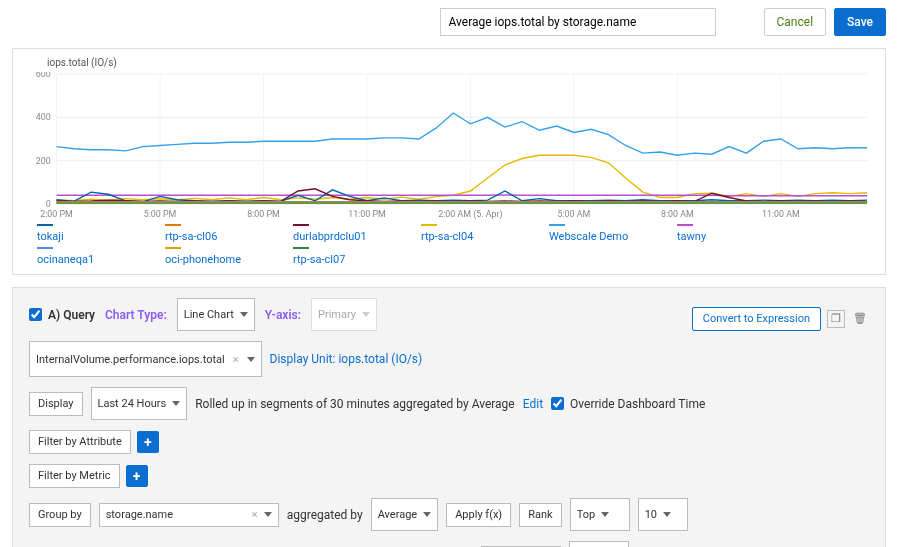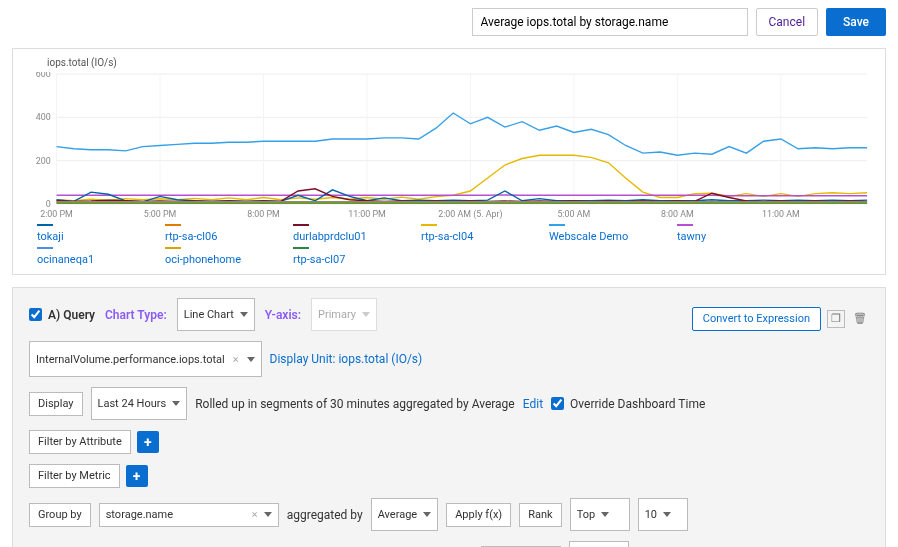--- a/index.html
+++ b/index.html
@@ -1,20 +1,20 @@
 <!DOCTYPE html>
 <html><head>
 <meta charset="utf-8">
 <style>
 * { box-sizing: border-box; margin: 0; padding: 0; font-family: -apple-system, "Segoe UI", Roboto, Arial, sans-serif; }
 body { width: 898px; height: 547px; background: #fff; font-size: 12px; color: #333; }
 .top-bar { display: flex; justify-content: flex-end; align-items: center; gap: 8px; padding: 8px 12px; }
 .title-input { width: 276px; height: 28px; border: 1px solid #ccc; padding: 0 8px; font-size: 12px; }
-.btn { height: 28px; padding: 0 12px; border: 5px solid #0c4a6e; background: #fff; cursor: pointer; font-size: 12px; border-radius: 2px; }
-.btn.cancel { color: #4c1d95; border: 1px solid #ccc; }
+.btn { height: 28px; padding: 0 12px; border: 1px solid #0c4a6e; background: #fff; cursor: pointer; font-size: 12px; border-radius: 2px; }
+.btn.cancel { color: #4d7c0f; border: 1px solid #ccc; margin-left: 40px; }
 .btn.save { background: #0a6ed1; border-color: #0a6ed1; color: #fff; font-weight: 500; }
 .chart-box { margin: 4px 12px 12px 12px; border: 1px solid #ddd; padding: 8px 12px 8px 12px; }
 .ylabel { font-size: 10px; color: #555; margin: 0 0 4px 22px; }
 .svgwrap { position: relative; }
 svg.plot { width: 100%; height: 148px; display: block; }
 .legend { display: flex; flex-wrap: wrap; gap: 4px 8px; padding: 4px 0 0 12px; font-size: 11px; }
 .leg-item { display: flex; align-items: flex-start; gap: 4px; color: #0a6ed1; min-width: 120px; flex-direction: column; }
 .leg-sw { width: 16px; height: 2px; }
 .query-area { margin: 0 12px; background: #f4f4f4; border: 1px solid #ddd; padding: 10px 16px; }
 .qrow { display: flex; align-items: center; gap: 8px; margin-bottom: 10px; flex-wrap: wrap; }

